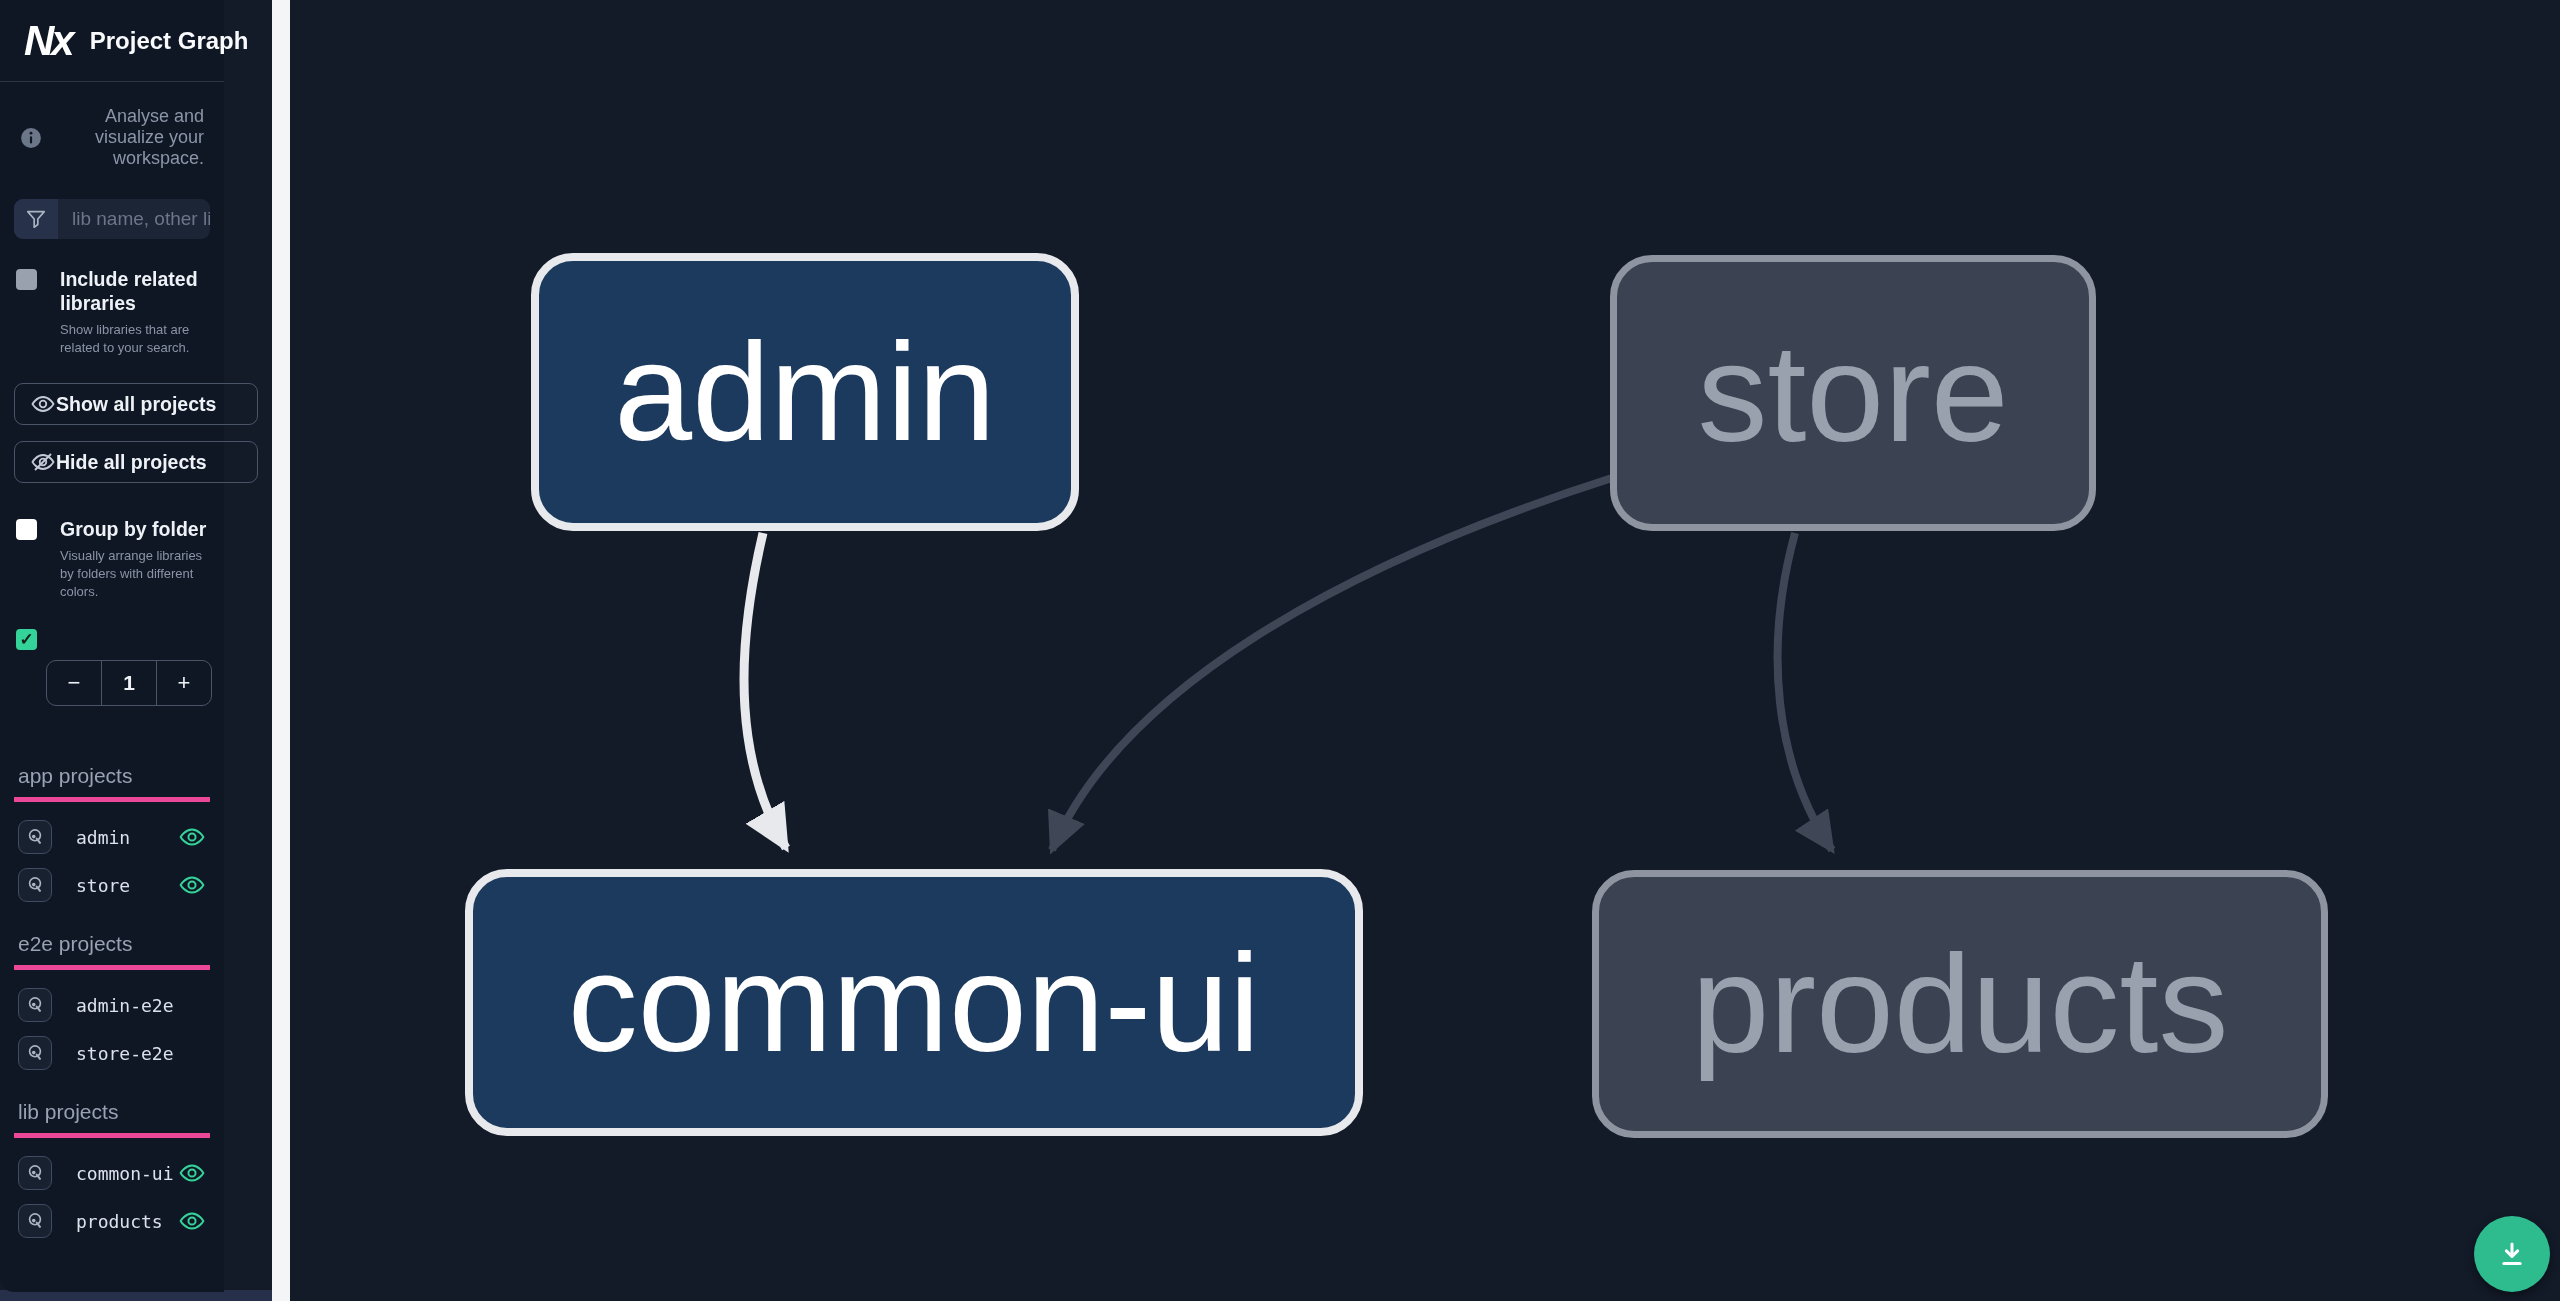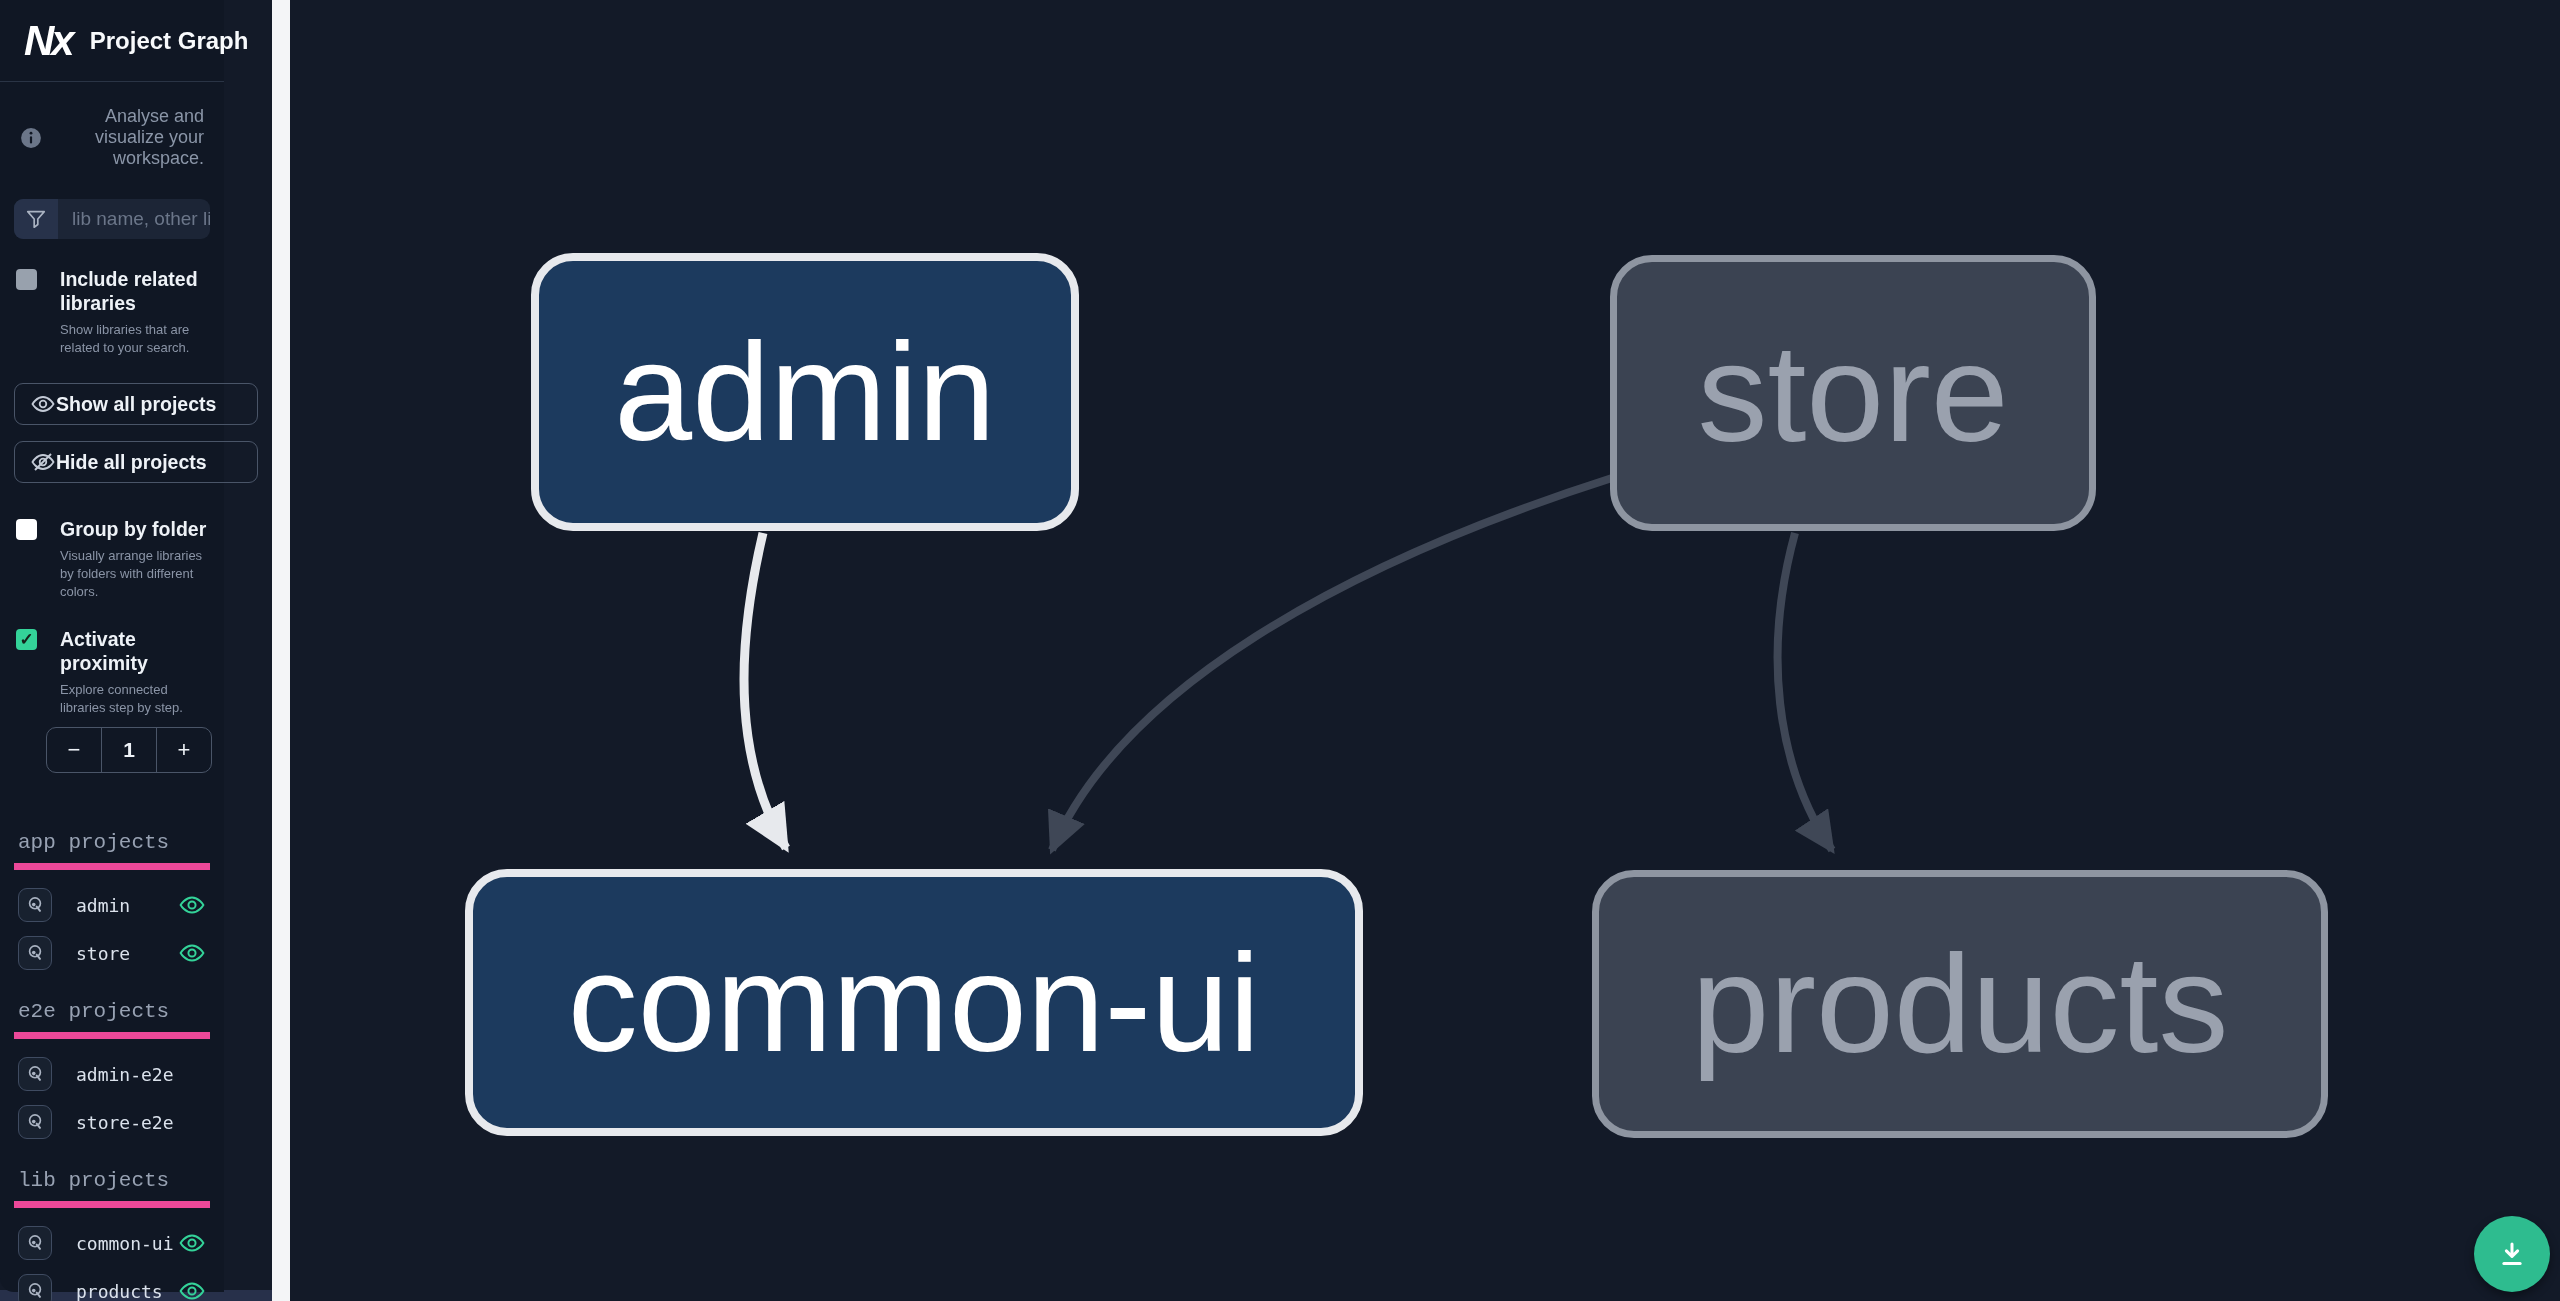--- a/index.html
+++ b/index.html
@@ -53,21 +53,21 @@
   .stepper { display:flex; width:166px; height:46px; border:1px solid #4a5568;
     border-radius:10px; margin:6px 0 58px 32px; overflow:hidden; }
   .step-cell { flex:1; display:flex; align-items:center; justify-content:center;
     color:#eef2f7; font-size:22px; background:transparent; border:none; cursor:pointer;
     font-family:"Liberation Sans", sans-serif; }
   .step-cell + .step-cell { border-left:1px solid #4a5568; }
   .step-val { font-weight:700; font-size:21px; }
 
   .proj-section { margin-bottom:28px; }
   .sect-title { color:#98a2b3; font-size:21px; padding:0 4px 9px 4px;
-    border-bottom:7px solid #ec4899; margin-bottom:16px;font-family:Liberation Mono, monospace; }
+    border-bottom:5px solid #ec4899; margin-bottom:16px; }
   .proj-row { display:flex; align-items:center; margin-bottom:10px; padding:2px 4px; }
   .proj-icon-box { width:34px; height:34px; border:1px solid #3f4b61; border-radius:9px;
     background:#18212f; display:flex; align-items:center; justify-content:center; flex:0 0 auto; }
   .proj-name { font-family:"DejaVu Sans Mono", monospace; font-size:18px; color:#dbe2ec;
     margin-left:24px; }
   .eye-btn { margin-left:auto; width:28px; height:28px; color:#34d399; background:none;
     border:none; cursor:pointer; display:flex; align-items:center; justify-content:center; }
 
   
   .canvas { position:absolute; left:290px; top:0; width:2270px; height:1301px; background:#131a28; }
@@ -185,24 +185,20 @@
       <div>
         <div class="cb-label">Group by folder</div>
         <div class="cb-desc">Visually arrange libraries by folders with different colors.</div>
       </div>
     </div>
 
     <div class="cb-block" style="margin-bottom:10px;">
       <span class="cb-box cb-green">
         <span>✓</span>
       </span>
-      <div>
-        <div class="cb-label">Activate proximity</div>
-        <div class="cb-desc">Explore connected libraries step by step.</div>
-      </div>
     </div>
 
     <div class="stepper">
       <button class="step-cell">−</button>
       <span class="step-cell step-val">1</span>
       <button class="step-cell">+</button>
     </div>
 
     <div class="proj-section">
       <div class="sect-title">app projects</div>

